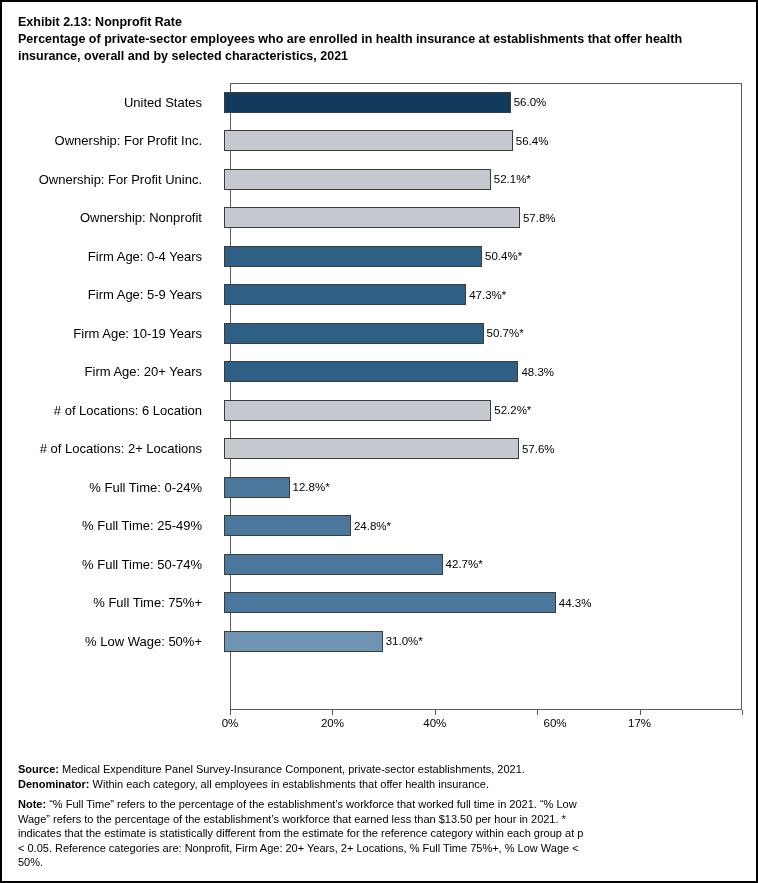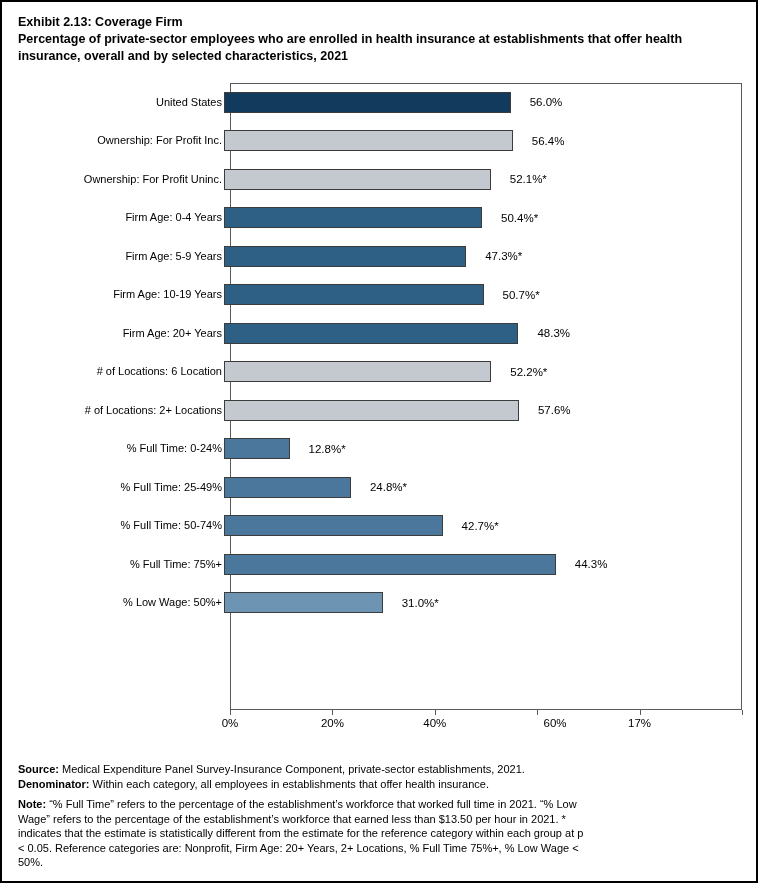--- a/index.html
+++ b/index.html
@@ -56,42 +56,42 @@
   }
   .row {
     position: relative;
     height: 38.5px;
     display: flex;
     align-items: center;
   }
   .row-label {
     width: 204px;
     text-align: right;
-    padding-right: 2px;
-    font-size: 11px;
+    padding-right: 22px;
+    font-size: 13px;
     color: #000000;
     box-sizing: border-box;
     line-height: 13px;
   }
   .bar-wrap {
     position: relative;
     width: 512px;
     height: 38.5px;
     display: flex;
     align-items: center;
   }
   .bar {
     height: 21px;
     border: 1px solid #3c3c3c;
     box-sizing: border-box;
   }
   .bar-value {
     font-size: 11.5px;
     color: #000000;
-    margin-left: 19px;
+    margin-left: 3px;
     white-space: nowrap;
   }
   .axis {
     position: absolute;
     left: 210px;
     top: 635px;
     width: 512px;
     height: 24px;
   }
   .tick {
@@ -128,21 +128,21 @@
   .foot-note {
     margin-top: 6px;
   }
 </style>
 </head>
 <body>
 
 <div id="page">
 
   <div class="title-block">
-    <div class="title-line">Exhibit 2.13: Coverage Firm</div>
+    <div class="title-line">Exhibit 2.13: Nonprofit Rate</div>
     <div class="title-line wrap">Percentage of private-sector employees who are enrolled in health insurance at establishments that offer health insurance, overall and by selected characteristics, 2021</div>
   </div>
 
   <div class="chart-area">
     <div class="plot-frame"></div>
     <div class="rows" id="rows">
         <div class="row">
           <div class="row-label">United States</div>
           <div class="bar-wrap">
             <div class="bar" style="width: 286.72px; background: rgb(18, 58, 92);"></div>
@@ -154,20 +154,27 @@
           <div class="bar-wrap">
             <div class="bar" style="width: 288.768px; background: rgb(195, 201, 206);"></div>
             <div class="bar-value">56.4%</div>
           </div>
         </div>
         <div class="row">
           <div class="row-label">Ownership: For Profit Uninc.</div>
           <div class="bar-wrap">
             <div class="bar" style="width: 266.752px; background: rgb(195, 201, 206);"></div>
             <div class="bar-value">52.1%*</div>
+          </div>
+        </div>
+        <div class="row">
+          <div class="row-label">Ownership: Nonprofit</div>
+          <div class="bar-wrap">
+            <div class="bar" style="width: 295.936px; background: rgb(195, 201, 206);"></div>
+            <div class="bar-value">57.8%</div>
           </div>
         </div>
         <div class="row">
           <div class="row-label">Firm Age: 0-4 Years</div>
           <div class="bar-wrap">
             <div class="bar" style="width: 258.048px; background: rgb(46, 95, 133);"></div>
             <div class="bar-value">50.4%*</div>
           </div>
         </div>
         <div class="row">

